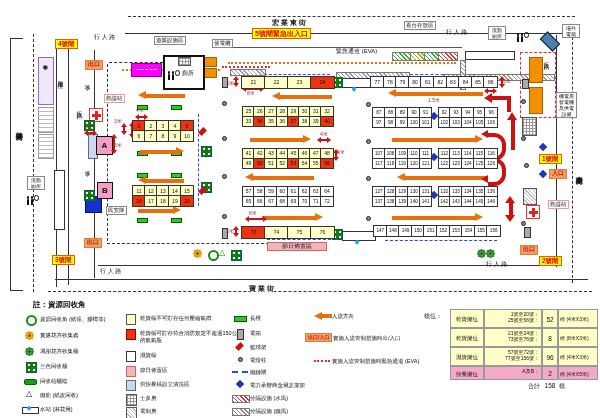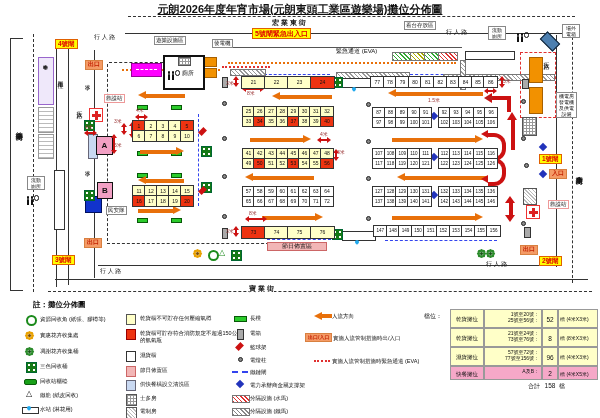--- a/index.html
+++ b/index.html
@@ -62,22 +62,21 @@
   .ar{position:absolute;}
   .leg-label{position:absolute;font-size:5.5px;white-space:nowrap;line-height:1.25;}
   .tbl{position:absolute;box-sizing:border-box;}
   .trow{display:flex;}
   .tcell{box-sizing:border-box;border:0.5px solid #999;overflow:hidden;}
 </style>
 </head>
 <body>
 
 <div id="page">
-  <div id="map-title">元朗2026年度年宵市場(元朗東頭工業區遊樂場)攤位分佈圖</div>
-  <div id="map-note">註：攤位分佈圖</div>
+  <div id="map-note">註：資源回收角</div>
 <div class="abs" style="left: 128px; top: 16px; width: 447px; height: 0px; border-top: 1px dashed rgb(51, 51, 51);"></div>
     <div class="t" style="left: 272px; top: 19px; font-size: 7px; font-weight: bold;">宏 業 東 街</div>
     <div class="abs" style="left: 125px; top: 33px; width: 445px; height: 0px; border-top: 1px solid rgb(51, 51, 51);"></div>
     <div class="abs" style="left: 10px; top: 38px; height: 253px; width: 0px; border-left: 1px solid rgb(51, 51, 51);"></div>
     <div class="abs" style="left: 10px; top: 38px; width: 13px; height: 0px; border-top: 1px solid rgb(51, 51, 51);"></div>
     <div class="abs" style="left: 10px; top: 290px; width: 13px; height: 0px; border-top: 1px solid rgb(51, 51, 51);"></div>
     <div class="abs" style="left: 33px; top: 34px; height: 258px; width: 0px; border-left: 1px dashed rgb(51, 51, 51);"></div>
     <div class="abs" style="left: 56px; top: 40px; height: 247px; width: 0px; border-left: 1px solid rgb(51, 51, 51);"></div>
     <div class="abs" style="left: 68px; top: 44px; height: 241px; width: 0px; border-left: 1px solid rgb(51, 51, 51);"></div>
     <div class="abs" style="left: 94px; top: 50px; height: 228px; width: 0px; border-left: 1px solid rgb(51, 51, 51);"></div>

